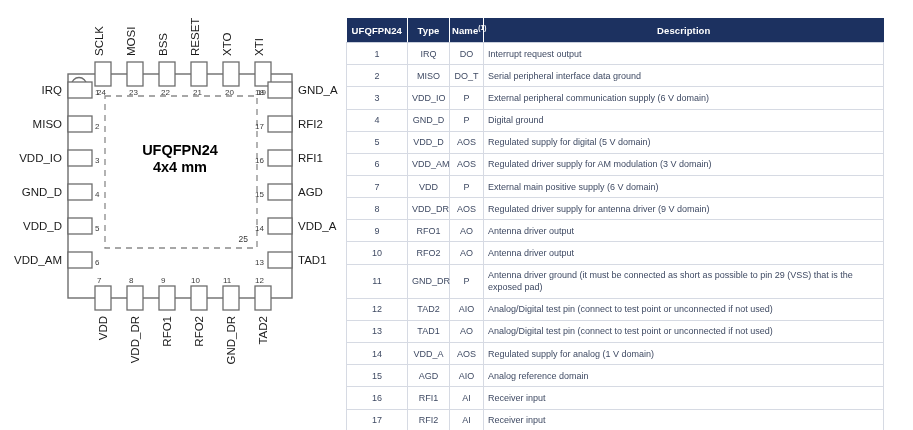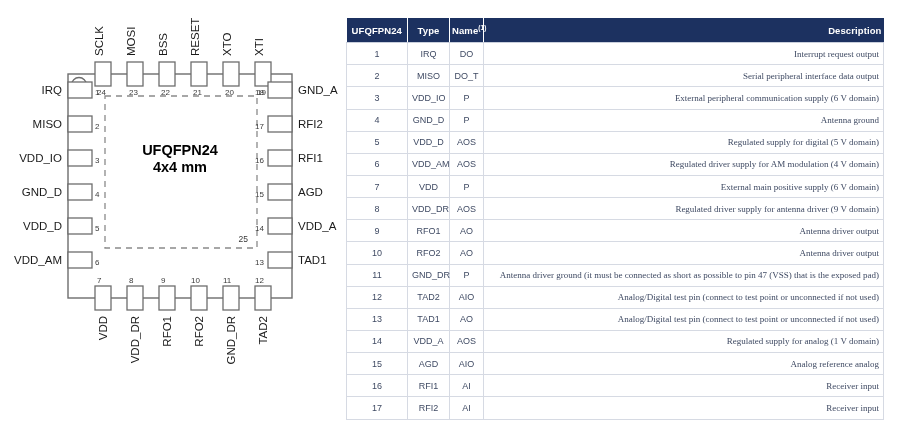--- a/index.html
+++ b/index.html
@@ -76,41 +76,41 @@
     color: #ffffff;
     font-size: 9.5px;
     font-weight: bold;
     text-align: center;
     padding: 6px 2px;
     border-right: 1px solid #ffffff;
     border-bottom: 1px solid #c9cfdc;
     letter-spacing: .1px;
     white-space: nowrap;
   }
-  table.pin-table thead th:last-child { border-right: none; text-align: right; }
+  table.pin-table thead th:last-child { border-right: none; }
   table.pin-table thead th sup { font-size: 6.5px; vertical-align: super; }
 
   table.pin-table tbody td {
     font-size: 9px;
     color: #3f4a63;
     padding: 4.5px 4px;
     border-right: 1px solid #d6dae3;
     border-bottom: 1px solid #d6dae3;
     background: #ffffff;
     vertical-align: middle;
     line-height: 1.35;
   }
   table.pin-table tbody tr td:first-child { border-left: 1px solid #d6dae3; }
   table.pin-table tbody td.cell-pin,
   table.pin-table tbody td.cell-name,
   table.pin-table tbody td.cell-type {
     text-align: center;
     white-space: nowrap;
   }
-  table.pin-table tbody td.cell-desc { text-align: right; font-family: Liberation Serif, serif; }
+  table.pin-table tbody td.cell-desc { text-align: left; }
 </style>
 </head>
 <body>
 
 <div id="package-diagram">
   <svg width="340" height="430" viewBox="0 0 340 430" xmlns="http://www.w3.org/2000/svg">
 
     <rect class="pkg-body-line" x="68" y="74" width="224" height="224"></rect>
 
     <circle class="dot" cx="79" cy="85" r="7.5"></circle>
@@ -243,45 +243,45 @@
         <tr>
           <td class="cell-pin">1</td>
           <td class="cell-name">IRQ</td>
           <td class="cell-type">DO</td>
           <td class="cell-desc">Interrupt request output</td>
         </tr>
         <tr>
           <td class="cell-pin">2</td>
           <td class="cell-name">MISO</td>
           <td class="cell-type">DO_T</td>
-          <td class="cell-desc">Serial peripheral interface data output</td>
+          <td class="cell-desc">Serial peripheral interface data ground</td>
         </tr>
         <tr>
           <td class="cell-pin">3</td>
           <td class="cell-name">VDD_IO</td>
           <td class="cell-type">P</td>
           <td class="cell-desc">External peripheral communication supply (6 V domain)</td>
         </tr>
         <tr>
           <td class="cell-pin">4</td>
           <td class="cell-name">GND_D</td>
           <td class="cell-type">P</td>
-          <td class="cell-desc">Antenna ground</td>
+          <td class="cell-desc">Digital ground</td>
         </tr>
         <tr>
           <td class="cell-pin">5</td>
           <td class="cell-name">VDD_D</td>
           <td class="cell-type">AOS</td>
           <td class="cell-desc">Regulated supply for digital (5 V domain)</td>
         </tr>
         <tr>
           <td class="cell-pin">6</td>
           <td class="cell-name">VDD_AM</td>
           <td class="cell-type">AOS</td>
-          <td class="cell-desc">Regulated driver supply for AM modulation (4 V domain)</td>
+          <td class="cell-desc">Regulated driver supply for AM modulation (3 V domain)</td>
         </tr>
         <tr>
           <td class="cell-pin">7</td>
           <td class="cell-name">VDD</td>
           <td class="cell-type">P</td>
           <td class="cell-desc">External main positive supply (6 V domain)</td>
         </tr>
         <tr>
           <td class="cell-pin">8</td>
           <td class="cell-name">VDD_DR</td>
@@ -297,21 +297,21 @@
         <tr>
           <td class="cell-pin">10</td>
           <td class="cell-name">RFO2</td>
           <td class="cell-type">AO</td>
           <td class="cell-desc">Antenna driver output</td>
         </tr>
         <tr>
           <td class="cell-pin">11</td>
           <td class="cell-name">GND_DR</td>
           <td class="cell-type">P</td>
-          <td class="cell-desc">Antenna driver ground (it must be connected as short as possible to pin 47 (VSS) that is the exposed pad)</td>
+          <td class="cell-desc">Antenna driver ground (it must be connected as short as possible to pin 29 (VSS) that is the exposed pad)</td>
         </tr>
         <tr>
           <td class="cell-pin">12</td>
           <td class="cell-name">TAD2</td>
           <td class="cell-type">AIO</td>
           <td class="cell-desc">Analog/Digital test pin (connect to test point or unconnected if not used)</td>
         </tr>
         <tr>
           <td class="cell-pin">13</td>
           <td class="cell-name">TAD1</td>
@@ -321,21 +321,21 @@
         <tr>
           <td class="cell-pin">14</td>
           <td class="cell-name">VDD_A</td>
           <td class="cell-type">AOS</td>
           <td class="cell-desc">Regulated supply for analog (1 V domain)</td>
         </tr>
         <tr>
           <td class="cell-pin">15</td>
           <td class="cell-name">AGD</td>
           <td class="cell-type">AIO</td>
-          <td class="cell-desc">Analog reference analog</td>
+          <td class="cell-desc">Analog reference domain</td>
         </tr>
         <tr>
           <td class="cell-pin">16</td>
           <td class="cell-name">RFI1</td>
           <td class="cell-type">AI</td>
           <td class="cell-desc">Receiver input</td>
         </tr>
         <tr>
           <td class="cell-pin">17</td>
           <td class="cell-name">RFI2</td>

